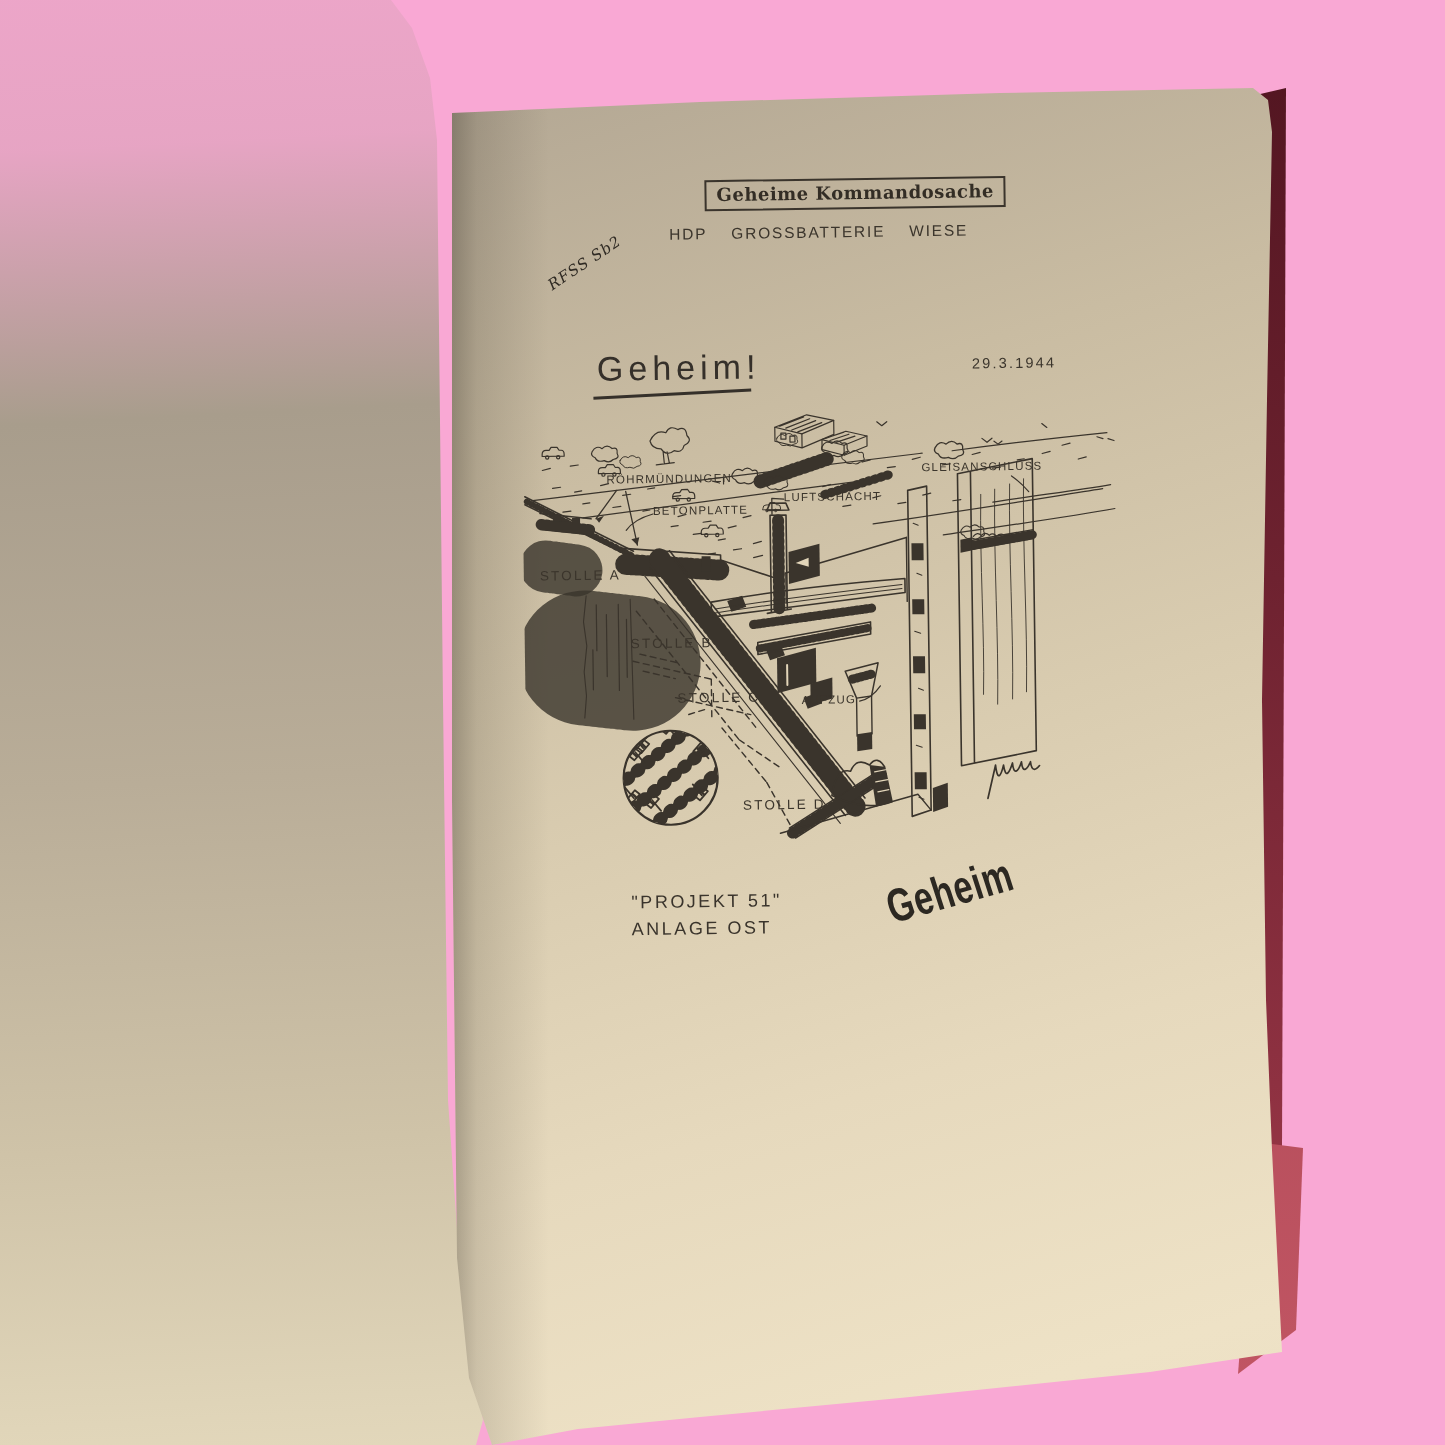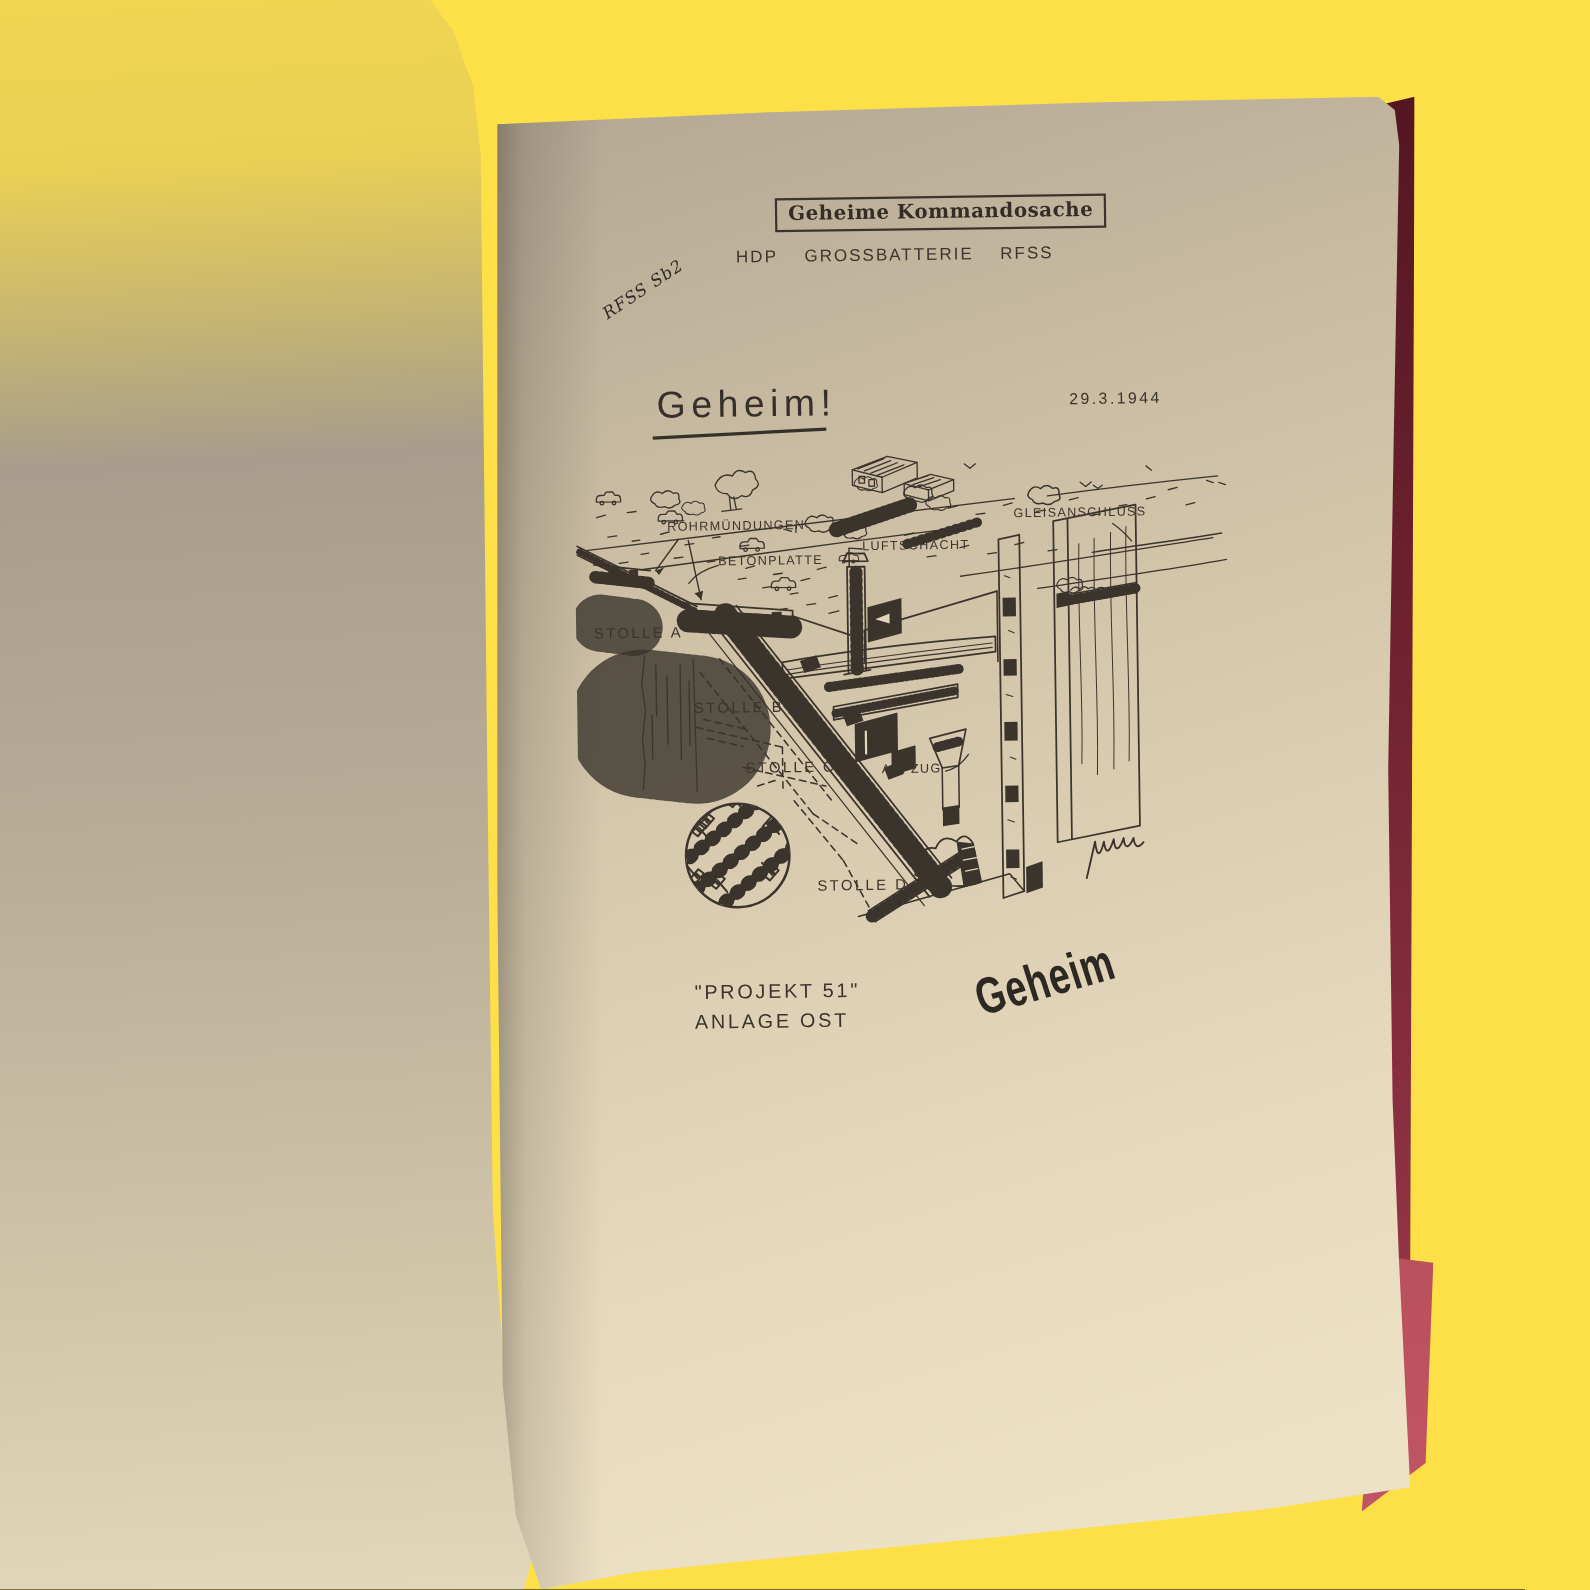--- a/index.html
+++ b/index.html
@@ -1,16 +1,16 @@
 <!DOCTYPE html>
 <html><head>
 <meta charset="utf-8">
 <style>
   html,body{margin:0;padding:0;background:#0c0c10;}
-  .scene{position:relative;width:1445px;height:1445px;background:#fde047;overflow:hidden;
+  .scene{position:relative;width:1445px;height:1445px;background:#f9a8d4;overflow:hidden;
          font-family:"Liberation Sans",sans-serif;}
   .page{position:absolute;inset:0;}
   .red-strip{position:absolute;inset:0;
     background:linear-gradient(180deg,#4f141f 0%,#6e2230 40%,#8e3141 75%,#a8414f 100%);
     clip-path:polygon(1256px 95px,1286px 88px,1282px 1150px,1254px 1150px);}
   .red-corner{position:absolute;inset:0;
     background:linear-gradient(180deg,#8e3141 0%,#b8495741 0%,#b04a57 55%,#c25664 100%);
     clip-path:polygon(1256px 1142px,1303px 1148px,1296px 1330px,1238px 1374px);}
   .left-page{position:absolute;inset:0;
     background:linear-gradient(177deg,#948a7c 0%,#a1968525 0%,#a0968535 10%,#a89d8c 28%,#b9ad98 52%,#cfc3a8 76%,#e0d5b9 94%,#e5dabd 100%);
@@ -53,21 +53,21 @@
   <div class="page left-page"></div>
   <div class="page right-page"></div>
 
   <div class="doc">
 
     <div class="abs kbox">Geheime Kommandosache</div>
 
     <div class="abs hdp">
       <span>HDP</span>
       <span>GROSSBATTERIE</span>
-      <span>RFSS</span>
+      <span>WIESE</span>
     </div>
 
     <div class="abs rfss">RFSS Sb2</div>
 
     <div class="abs geh">Geheim!</div>
     <div class="abs geh-u"></div>
 
     <div class="abs date">29.3.1944</div>
 
     <div class="abs illu">

